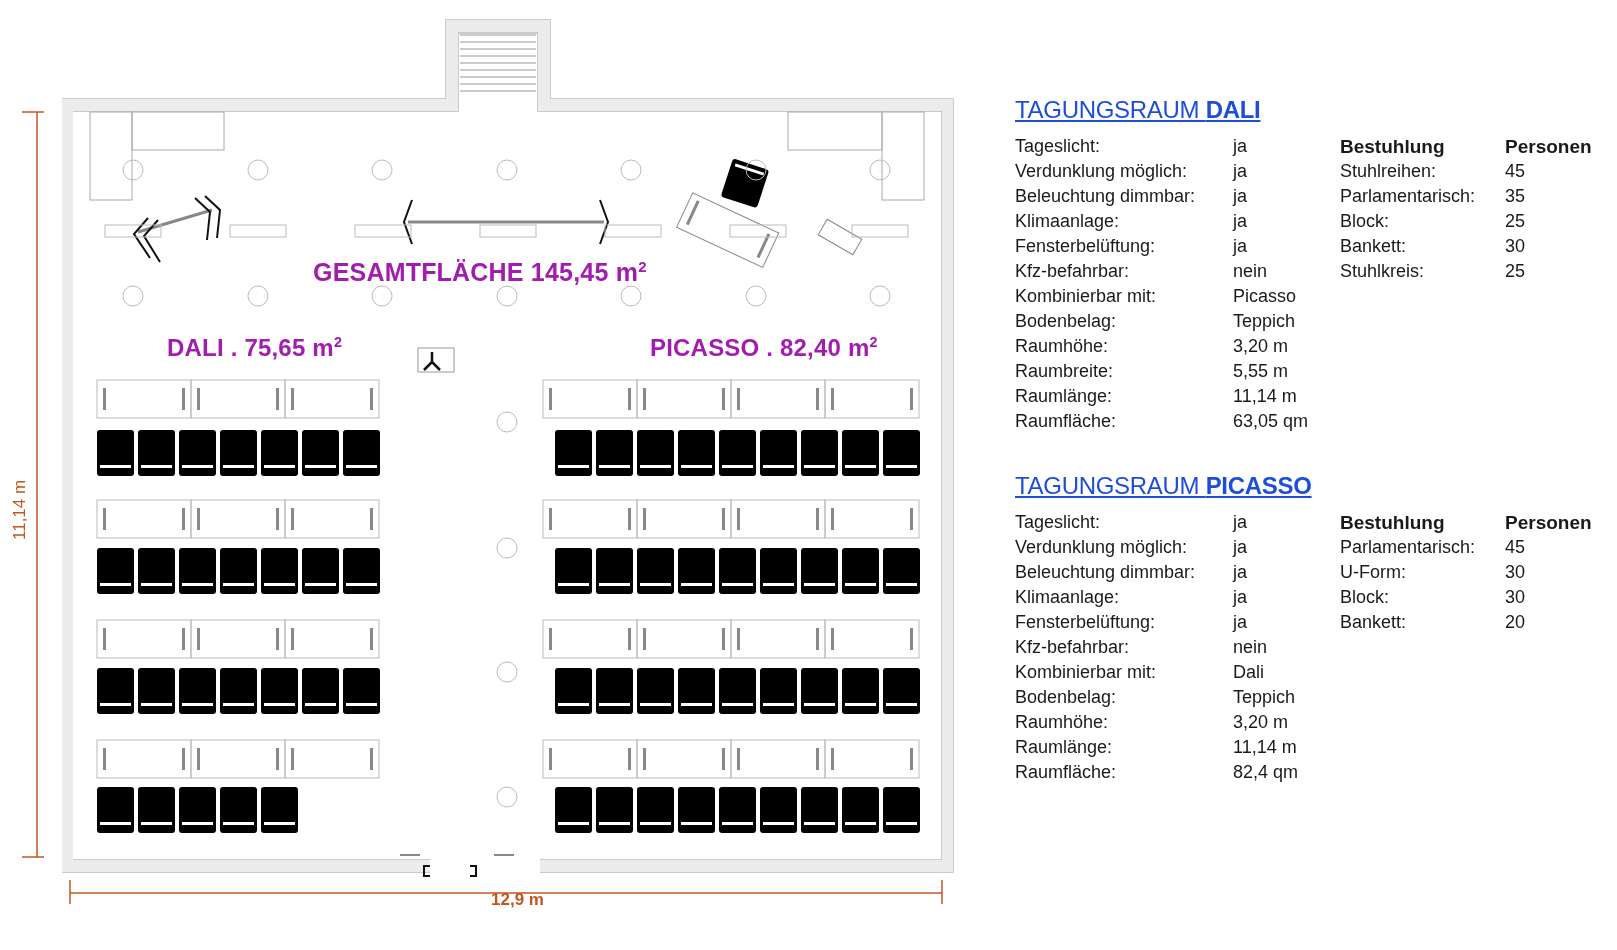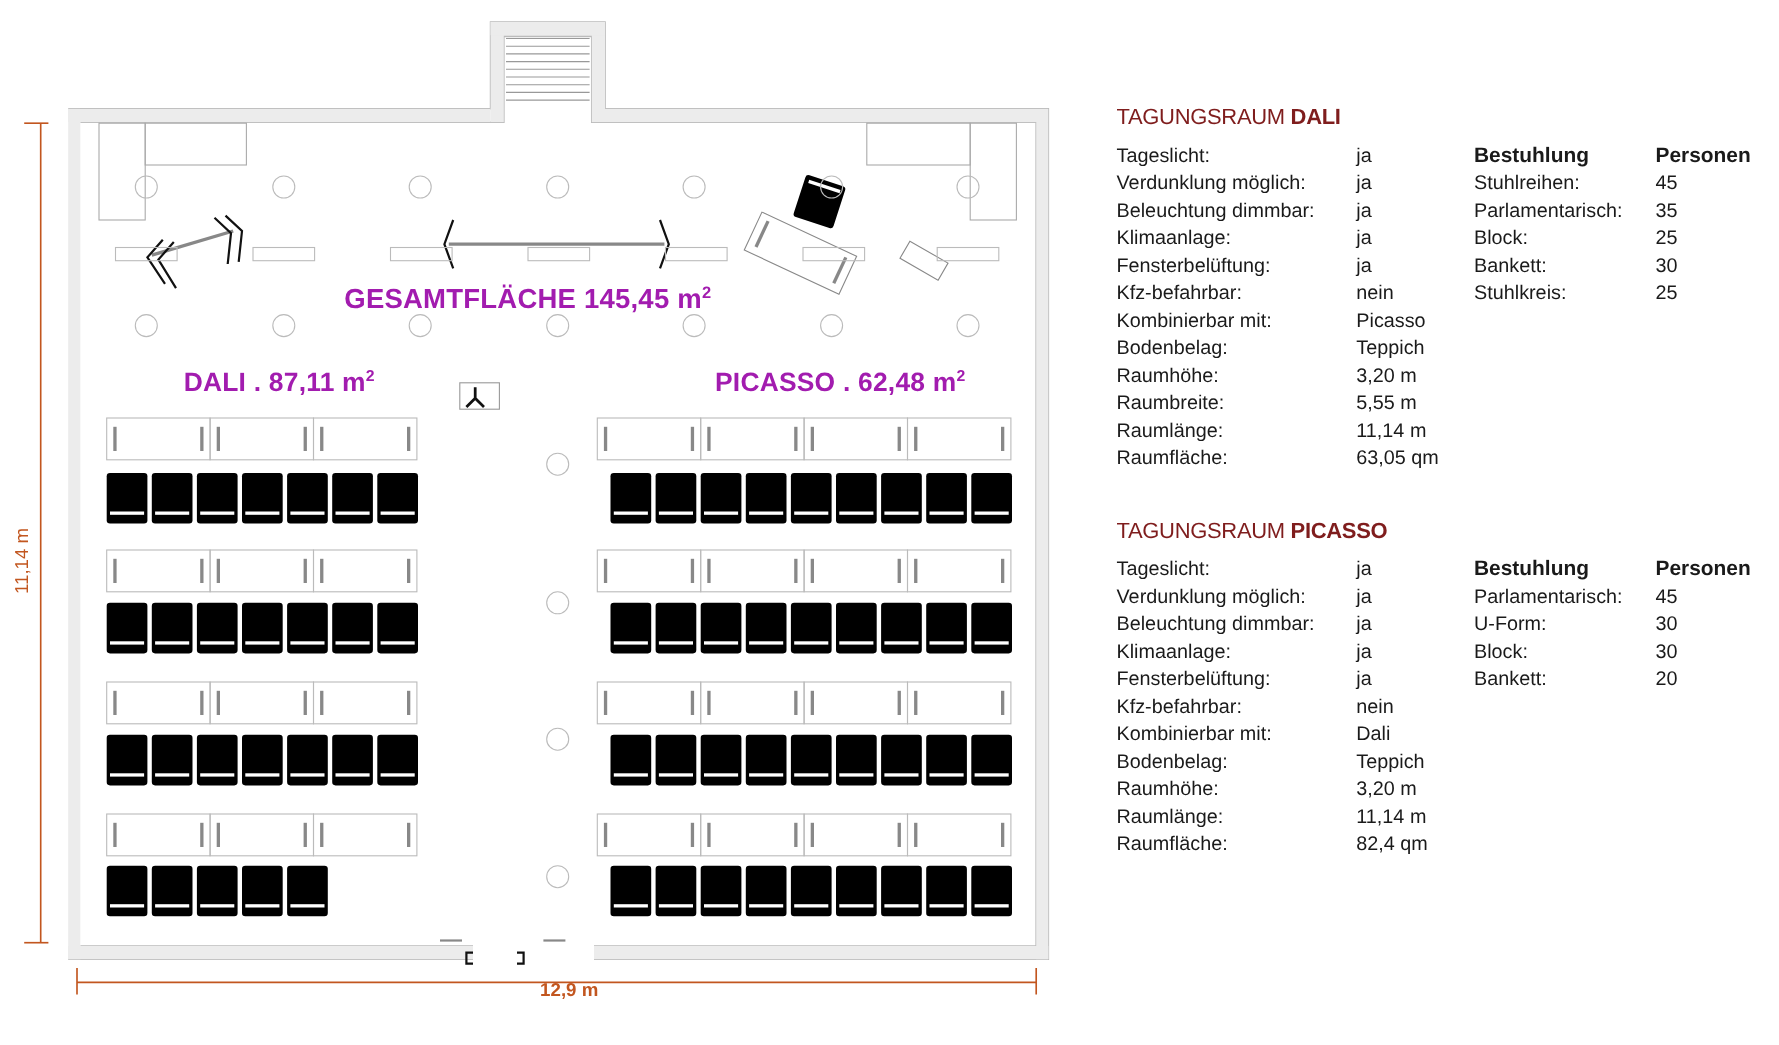--- a/index.html
+++ b/index.html
@@ -13,22 +13,22 @@
   #label-dali  { left: 167px; top: 334px; font-size: 24px; }
   #label-picasso { left: 650px; top: 334px; font-size: 24px; }
   .dim-label { position: absolute; color: #c2561f; font-family: "Liberation Sans", sans-serif; font-size: 17px; }
   #dim-width { left: 491px; top: 890px; font-weight: bold; }
   #dim-height { left: 8px; top: 475px; transform: rotate(-90deg); transform-origin: left top; }
   #dim-height { left: 10px; top: 540px; }
 
   .room-panel { position: absolute; left: 1015px; width: 600px; }
   #panel-dali { top: 96px; }
   #panel-picasso { top: 472px; }
-  .room-title { font-family: "Liberation Sans", sans-serif; font-size: 20px; color: #7f1d1d;
-                margin: 0 0 10px 0; letter-spacing: -0.3px; white-space: nowrap; }
+  .room-title { font-family: "Liberation Sans", sans-serif; font-size: 24px; color: #1d4ed8;
+                margin: 0 0 10px 0; letter-spacing: -0.3px; white-space: nowrap; text-decoration: underline; }
   .room-title .name { font-weight: bold; }
   .cols { position: relative; }
   .props { position: absolute; left: 0; top: 0; }
   .seating { position: absolute; left: 325px; top: 0; }
   .row { height: 25px; line-height: 25px; font-size: 18px; white-space: nowrap; font-family: "Liberation Sans", sans-serif; }
   .row .k { display: inline-block; width: 218px; }
   .seating .row .k { width: 165px; }
   .seating .hdr { font-weight: bold; font-size: 19px; }
 </style>
 </head>
@@ -333,22 +333,22 @@
       <rect x="801" y="787" width="37" height="46" rx="3" fill="#000"></rect>
       <rect x="804" y="822" width="31" height="3" fill="#fff"></rect>
       <rect x="842" y="787" width="37" height="46" rx="3" fill="#000"></rect>
       <rect x="845" y="822" width="31" height="3" fill="#fff"></rect>
       <rect x="883" y="787" width="37" height="46" rx="3" fill="#000"></rect>
       <rect x="886" y="822" width="31" height="3" fill="#fff"></rect>
     </g>
 </svg>
 
 <div class="plan-label" id="label-total"><span>GESAMTFLÄCHE 145,45 m</span><sup>2</sup></div>
-<div class="plan-label" id="label-dali"><span>DALI . 87,11 m</span><sup>2</sup></div>
-<div class="plan-label" id="label-picasso"><span>PICASSO . 62,48 m</span><sup>2</sup></div>
+<div class="plan-label" id="label-dali"><span>DALI . 75,65 m</span><sup>2</sup></div>
+<div class="plan-label" id="label-picasso"><span>PICASSO . 82,40 m</span><sup>2</sup></div>
 <div class="dim-label" id="dim-width">12,9 m</div>
 <div class="dim-label" id="dim-height" style="transform: rotate(-90deg); transform-origin: left top;"><span>11,14 m</span></div>
 
 <div class="room-panel" id="panel-dali">
   <div class="room-title"><span>TAGUNGSRAUM </span><span class="name">DALI</span></div>
   <div class="cols">
     <div class="props">
         <div class="row"><span class="k">Tageslicht:</span><span>ja</span></div>
         <div class="row"><span class="k">Verdunklung möglich:</span><span>ja</span></div>
         <div class="row"><span class="k">Beleuchtung dimmbar:</span><span>ja</span></div>

